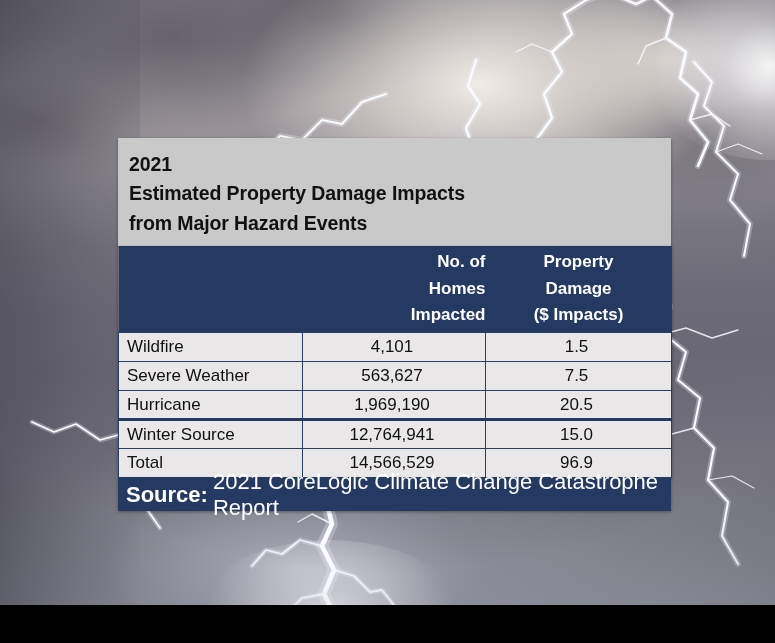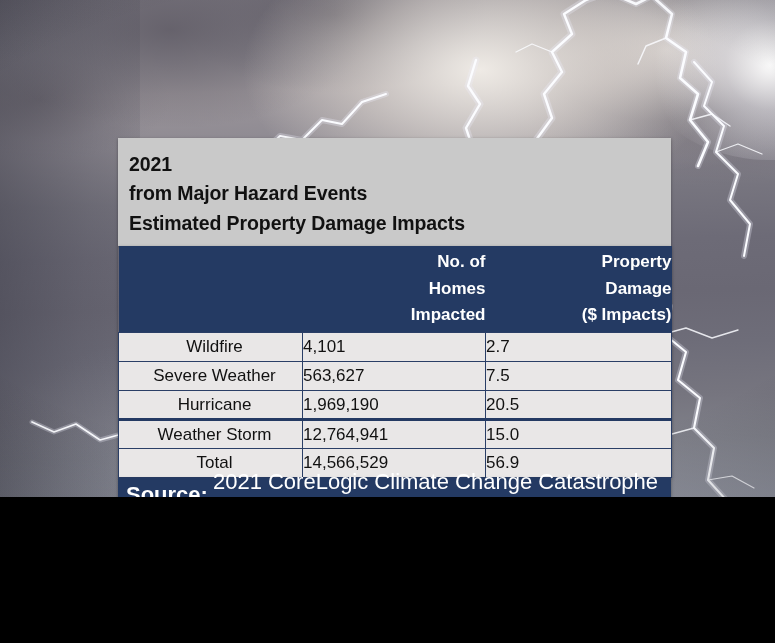--- a/index.html
+++ b/index.html
@@ -8,21 +8,21 @@
     width: 775px;
     height: 643px;
     overflow: hidden;
     background: #000;
     font-family: "Liberation Sans", sans-serif;
   }
 
   #stage {
     position: relative;
     width: 775px;
-    height: 497px;
+    height: 605px;
     overflow: hidden;
   }
 
   
   .sky {
     position: absolute;
     inset: 0;
     background:
       radial-gradient(ellipse 330px 200px at 62% 14%, rgba(246,242,236,0.92) 0%, rgba(228,221,214,0.55) 38%, rgba(150,146,150,0.0) 72%),
       radial-gradient(ellipse 260px 150px at 86% 10%, rgba(236,230,224,0.70) 0%, rgba(190,184,182,0.25) 48%, rgba(150,146,150,0) 80%),
@@ -112,35 +112,35 @@
     background: #243a63;
     color: #ffffff;
     font-size: 17px;
     font-weight: bold;
     line-height: 1.58;
     height: 87px;
     vertical-align: middle;
   }
   th.hdr-blank { width: 184px; }
   th.hdr-homes { width: 183px; text-align: right; padding-right: 10px; }
-  th.hdr-damage { width: 186px; text-align: right; padding-right: 10px; }
+  th.hdr-damage { width: 186px; padding-right: 10px; }
   .hdr-stack { display: block; }
 
   tbody td {
     background: #e9e7e7;
     color: #111;
     font-size: 17px;
     height: 29px;
     border-top: 1px solid #2a3e66;
     border-bottom: 1px solid #2a3e66;
     border-left: 1px solid #2a3e66;
     border-right: 1px solid #2a3e66;
   }
-  tbody td.c-label { text-align: center;  padding-left: 8px; }
-  tbody td.c-num   { text-align: left; padding-right: 4px; }
+  tbody td.c-label { text-align: left;  padding-left: 8px; }
+  tbody td.c-num   { text-align: center; padding-right: 4px; }
 
   tbody tr.sep-above td { border-top: 3px solid #243a63; }
 
   tbody tr:first-child td { border-top: 1px solid #2a3e66; }
 
   .source-bar {
     background: #243a63;
     color: #ffffff;
     font-size: 22px;
     height: 33px;
@@ -234,22 +234,22 @@
       <path class="core" stroke-width="1.7" d="M2,42 L24,52 L46,44 L70,60 L92,54 L112,74 L122,100 L116,128 L130,148"></path>
     </svg>
   </div>
 
   <div class="sky-vignette"></div>
 
   <div id="card">
 
     <div class="title-panel">
       <div class="title-line">2021</div>
+      <div class="title-line">Estimated Property Damage Impacts</div>
       <div class="title-line">from Major Hazard Events</div>
-      <div class="title-line">Estimated Property Damage Impacts</div>
     </div>
 
     <table class="data">
       <thead>
         <tr class="hdr">
           <th class="hdr-blank"></th>
           <th class="hdr-homes">
             <span class="hdr-stack">No. of</span>
             <span class="hdr-stack">Homes</span>
             <span class="hdr-stack">Impacted</span>
@@ -258,41 +258,41 @@
             <span class="hdr-stack">Property</span>
             <span class="hdr-stack">Damage</span>
             <span class="hdr-stack">($ Impacts)</span>
           </th>
         </tr>
       </thead>
       <tbody>
         <tr>
           <td class="c-label">Wildfire</td>
           <td class="c-num">4,101</td>
-          <td class="c-num">2.7</td>
+          <td class="c-num">1.5</td>
         </tr>
         <tr>
           <td class="c-label">Severe Weather</td>
           <td class="c-num">563,627</td>
           <td class="c-num">7.5</td>
         </tr>
         <tr>
           <td class="c-label">Hurricane</td>
           <td class="c-num">1,969,190</td>
           <td class="c-num">20.5</td>
         </tr>
         <tr class="sep-above">
-          <td class="c-label">Weather Storm</td>
+          <td class="c-label">Winter Source</td>
           <td class="c-num">12,764,941</td>
           <td class="c-num">15.0</td>
         </tr>
         <tr>
           <td class="c-label">Total</td>
           <td class="c-num">14,566,529</td>
-          <td class="c-num">56.9</td>
+          <td class="c-num">96.9</td>
         </tr>
       </tbody>
     </table>
 
     <div class="source-bar">
       <span class="src-strong">Source:</span>
       <span class="src-rest">2021 CoreLogic Climate Change Catastrophe Report</span>
     </div>
 
   </div>

